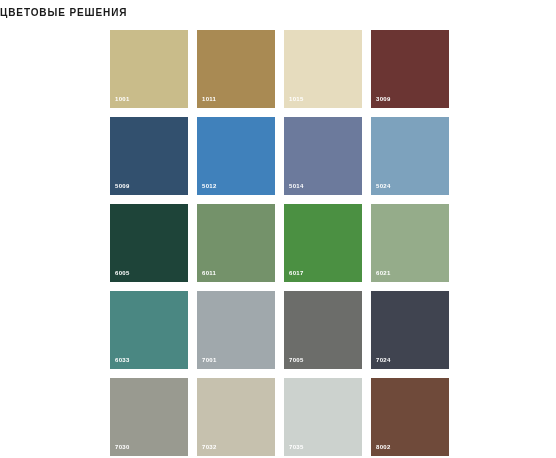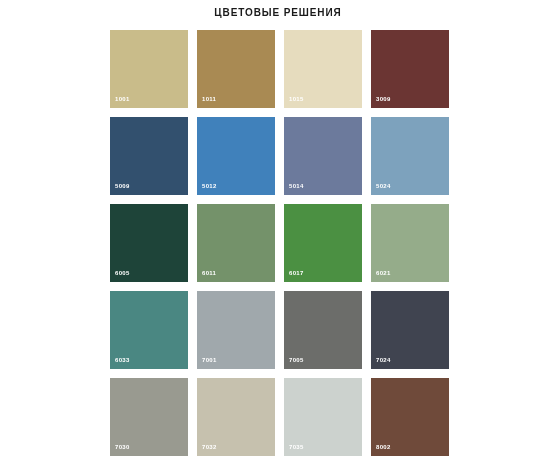--- a/index.html
+++ b/index.html
@@ -17,21 +17,20 @@
     position: relative;
     width: 556px;
     height: 458px;
     box-sizing: border-box;
   }
   .page-title {
     position: absolute;
     top: 7px;
     left: 0;
     width: 556px;
-    text-align: center;
     font-size: 10px;
     font-weight: bold;
     letter-spacing: 0.9px;
     color: #1a1a1a;
     font-family: "Liberation Sans", sans-serif;
   }
   .swatch-grid {
     position: absolute;
     top: 30px;
     left: 110px;

